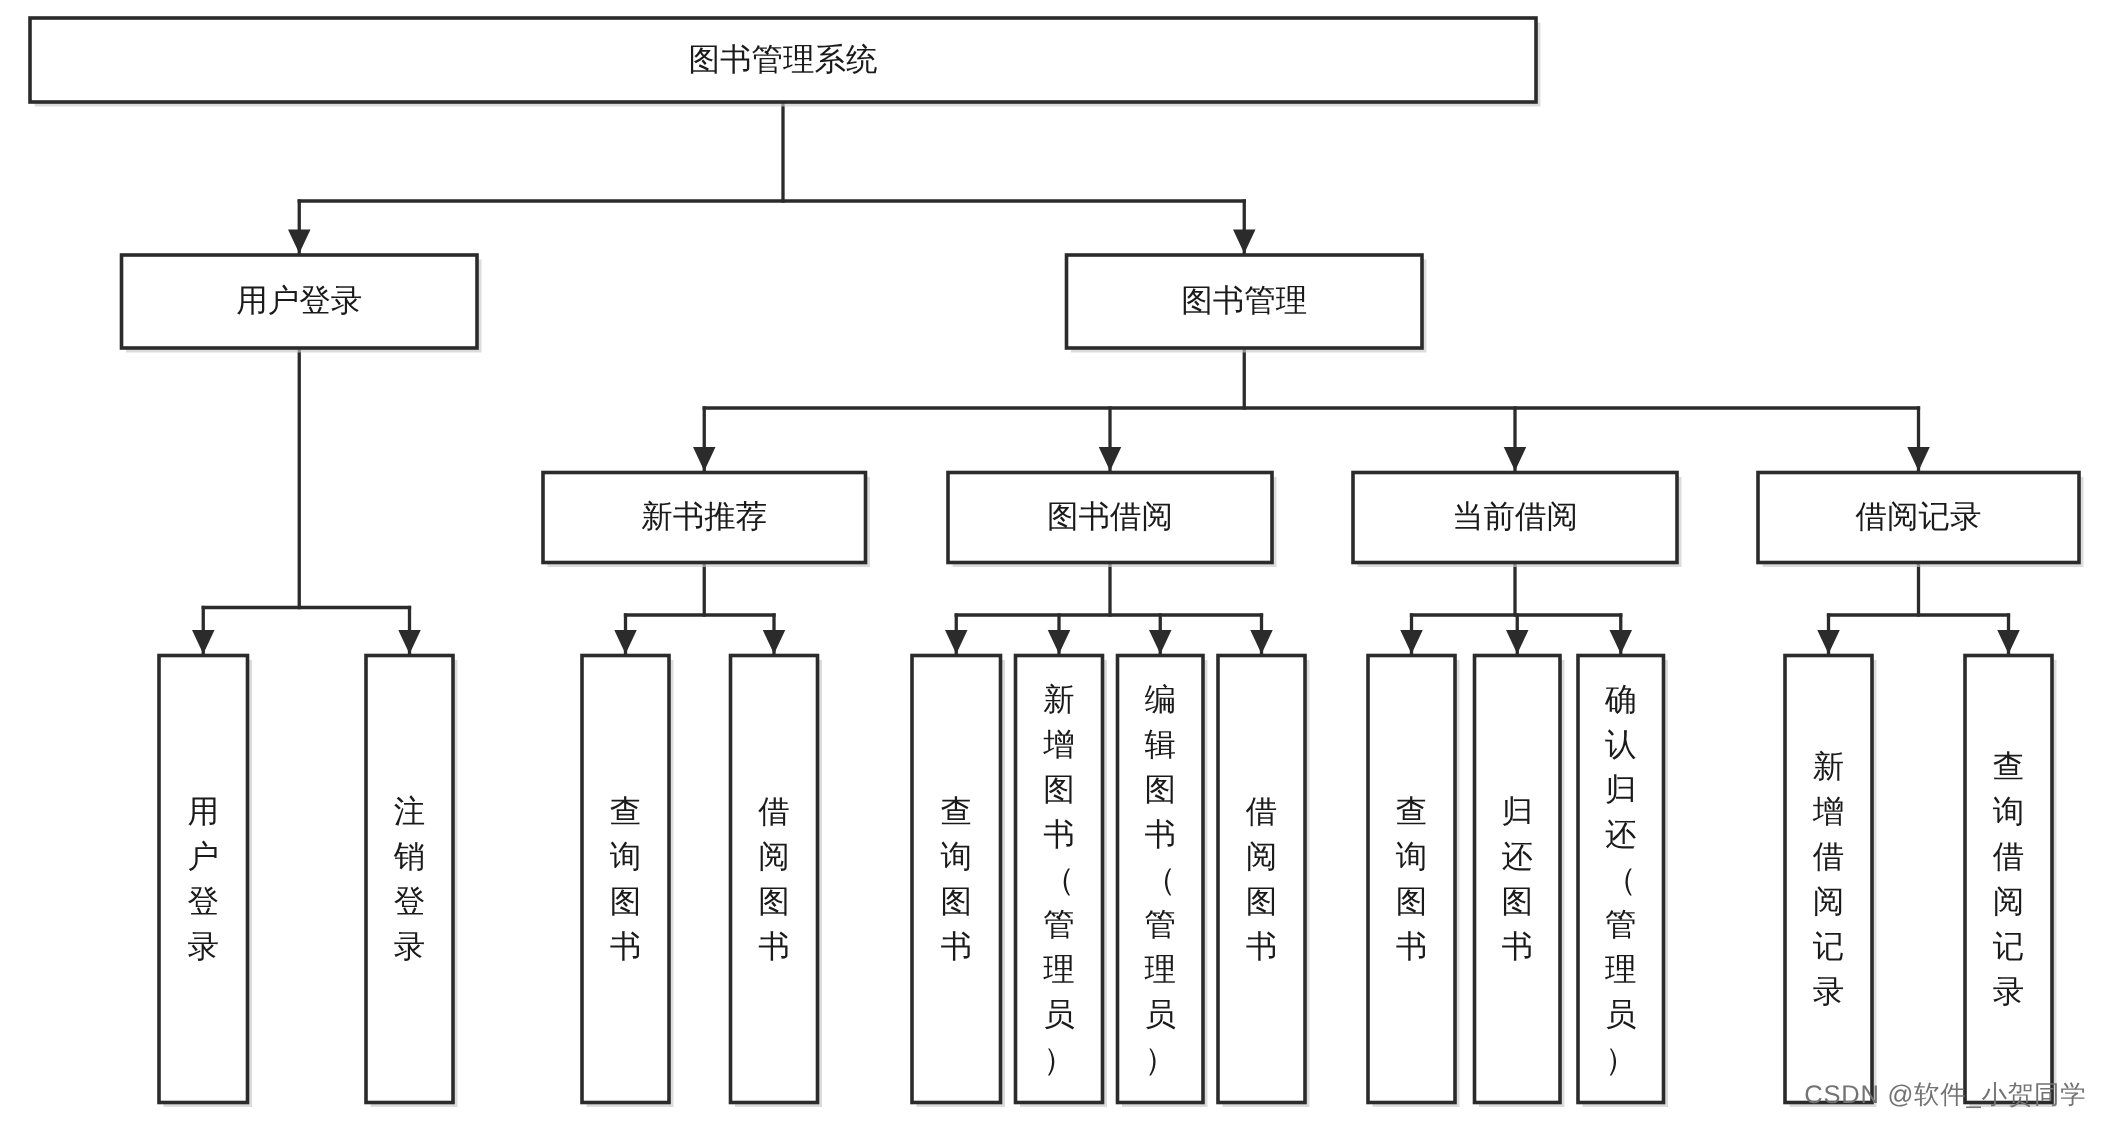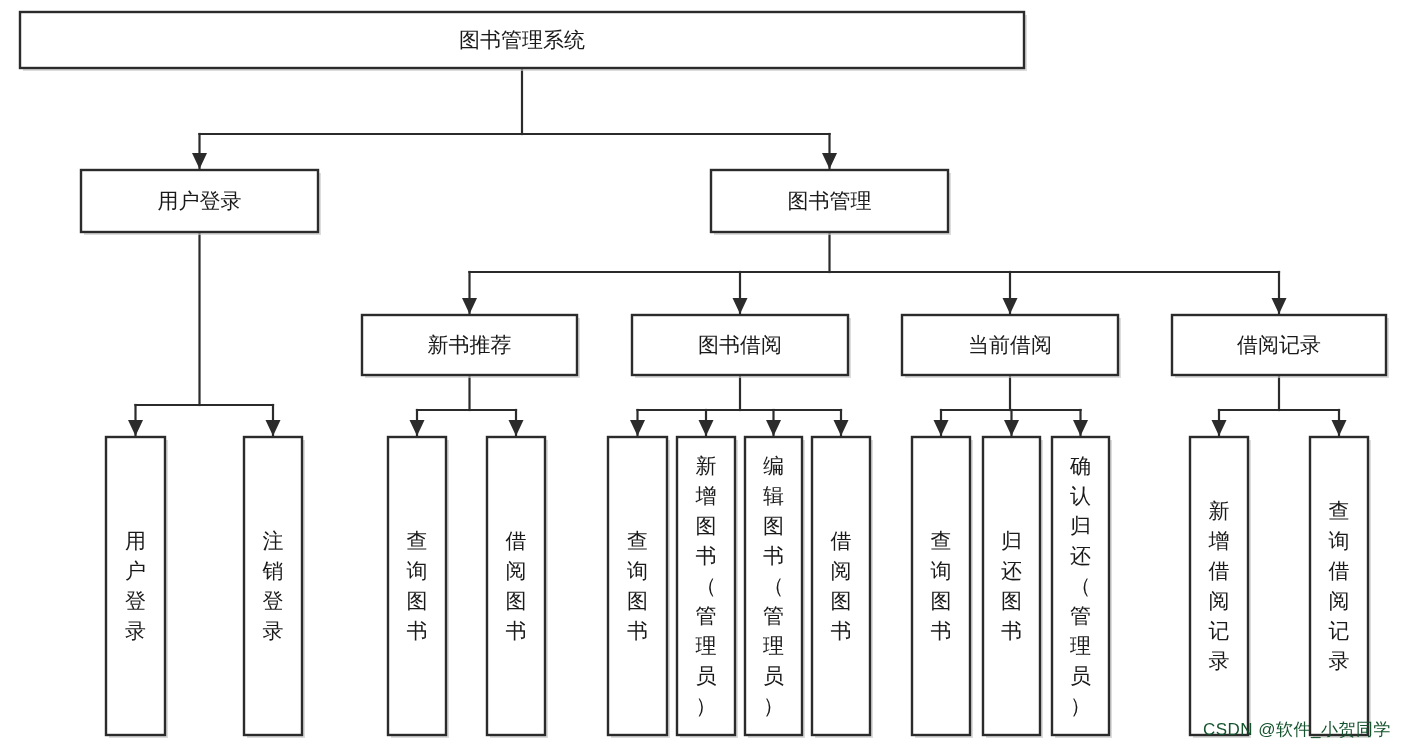--- a/index.html
+++ b/index.html
@@ -57,21 +57,21 @@
     font-size: 21px;
     fill: #1a1a1a;
     text-anchor: middle;
   }
   .watermark {
     position: absolute;
     right: 14px;
     bottom: 6px;
     font-family: "Liberation Sans", "DejaVu Sans", sans-serif;
     font-size: 17px;
-    color: #14532d;
+    color: #737373;
     letter-spacing: 0.5px;
     white-space: nowrap;
     user-select: none;
   }
 </style>
 </head>
 <body>
 
 <div id="diagram-root">
   <svg id="flowchart" viewBox="0 0 1405 747">

